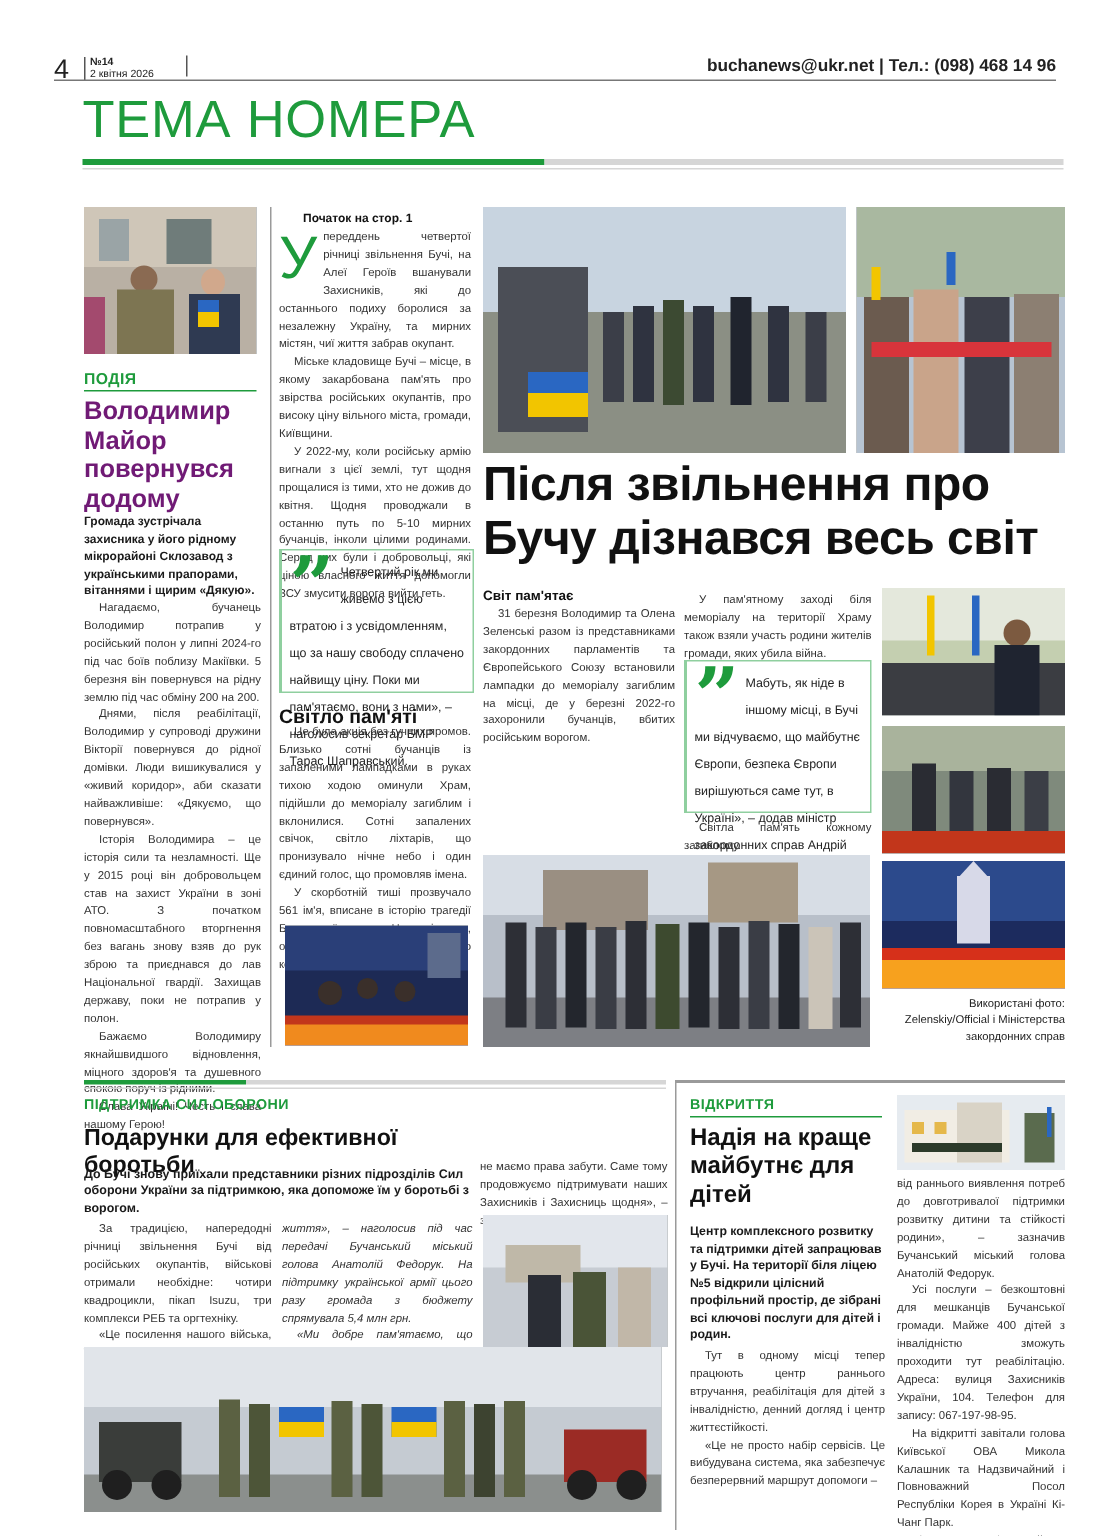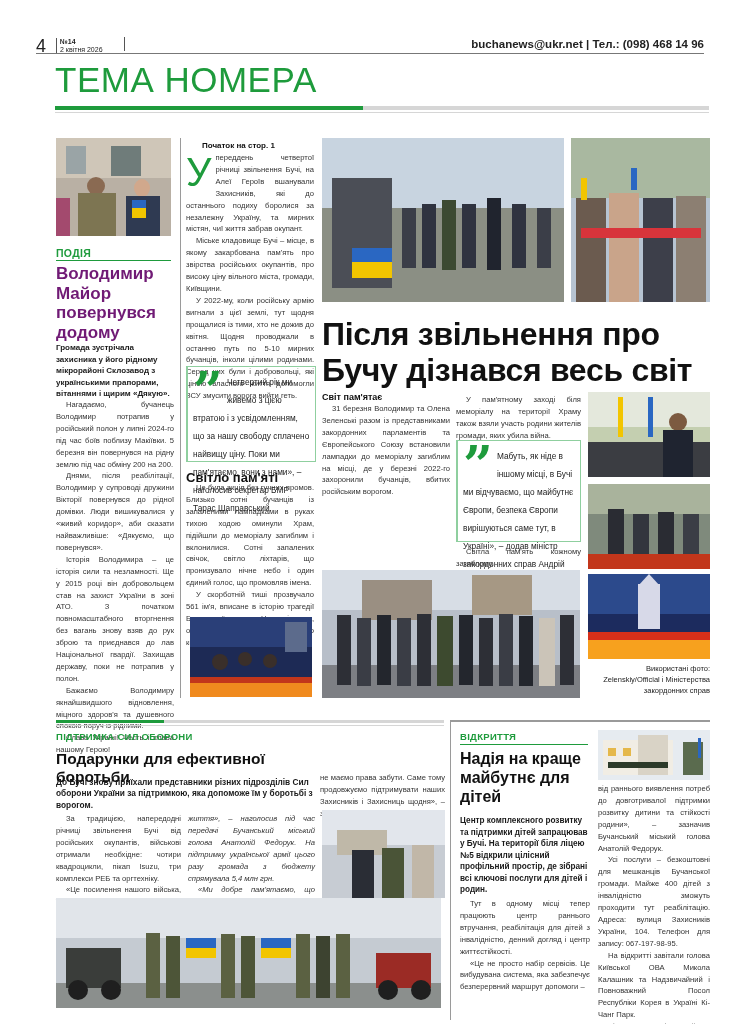--- a/index.html
+++ b/index.html
@@ -141,21 +141,21 @@
     <rect x="5" y="60" width="30" height="104" fill="#6b5b4f"></rect>
     <rect x="38" y="55" width="30" height="109" fill="#c9a48a"></rect>
     <rect x="72" y="60" width="30" height="104" fill="#3d3f4a"></rect>
     <rect x="105" y="58" width="30" height="106" fill="#8c7f72"></rect>
     <rect x="10" y="90" width="120" height="10" fill="#d8343b"></rect>
     <rect x="10" y="40" width="6" height="22" fill="#f2c500"></rect>
     <rect x="60" y="30" width="6" height="22" fill="#2a67c2"></rect>
   </svg>
 </div>
 
-<div class="abs" style="left:322px;top:304px;width:390px;font-size:32px;line-height:36px;font-weight:bold;color:#111;letter-spacing:-0.3px;margin-top:12px;">Після звільнення про Бучу дізнався весь світ</div>
+<div class="abs" style="left:322px;top:304px;width:390px;font-size:32px;line-height:36px;font-weight:bold;color:#111;letter-spacing:-0.3px;">Після звільнення про Бучу дізнався весь світ</div>
 
 <div class="abs h-small" style="left:322px;top:392px;font-size:9px;">Світ пам'ятає</div>
 <div class="abs body-text" style="left:322px;top:403px;width:128px;">
   <p>31 березня Володимир та Олена Зеленські разом із представниками закордонних парламентів та Європейського Союзу встановили лампадки до меморіалу загиблим на місці, де у березні 2022-го захоронили бучанців, вбитих російським ворогом.</p>
 </div>
 
 <div class="abs body-text" style="left:456px;top:394px;width:125px;">
   <p>У пам'ятному заході біля меморіалу на території Храму також взяли участь родини жителів громади, яких убила війна.</p>
 </div>
 <div class="abs quote-box" style="left:456px;top:440px;width:125px;height:102px;">

